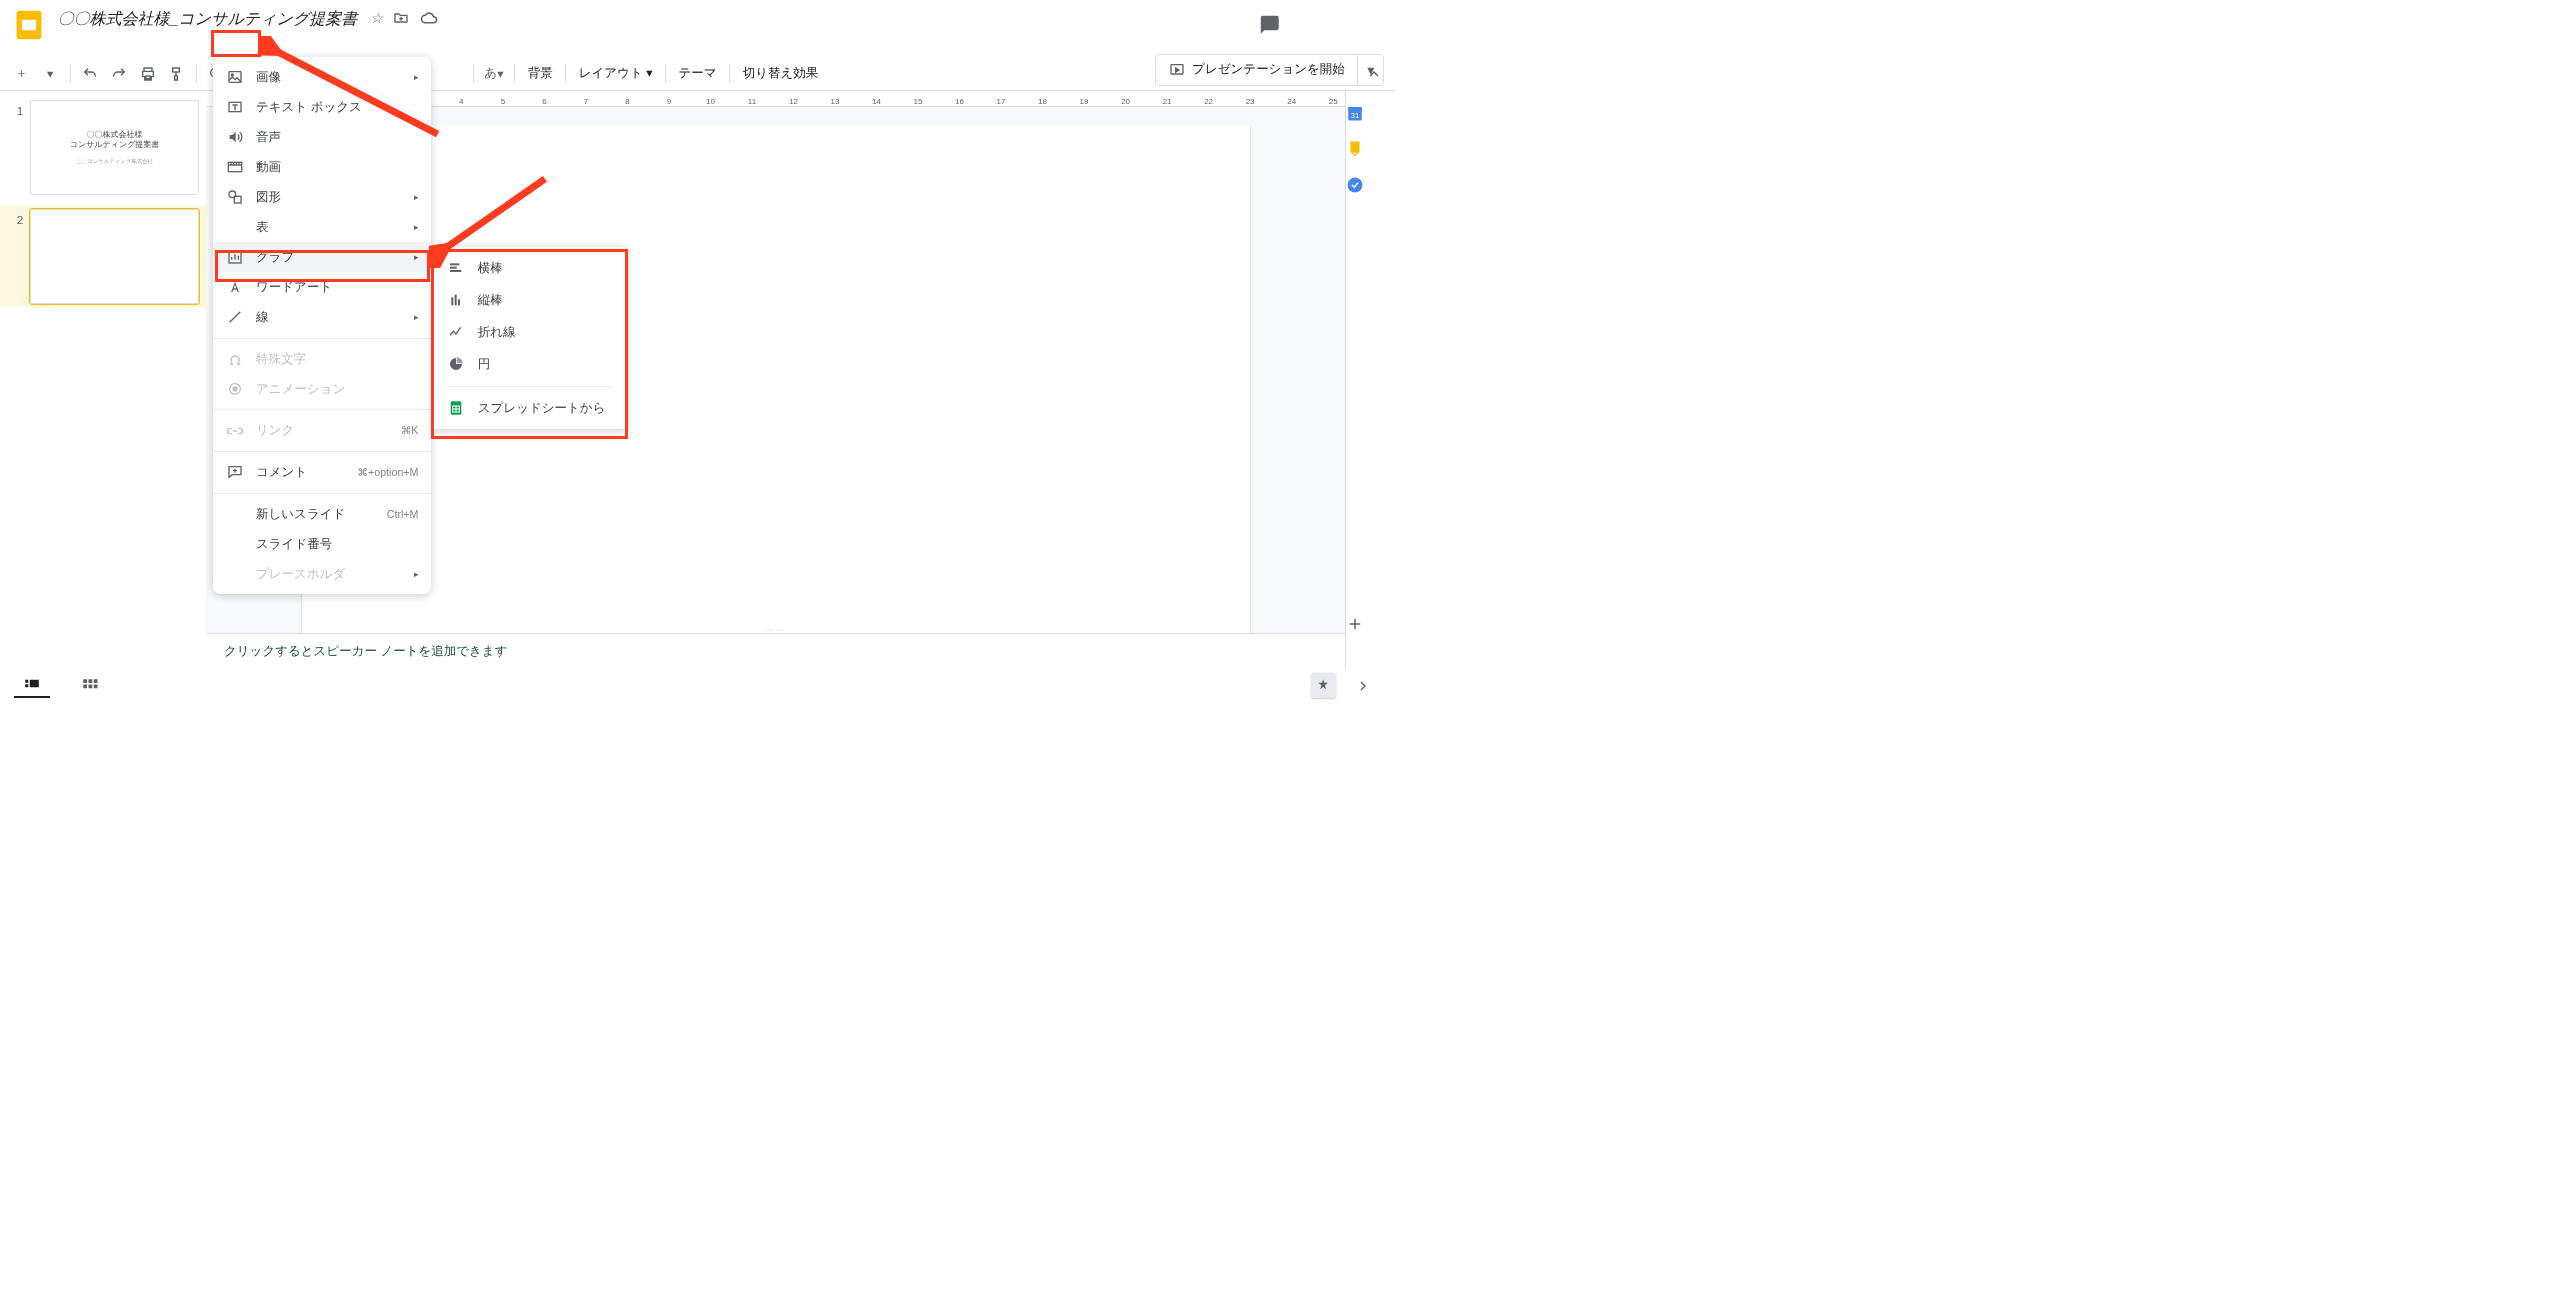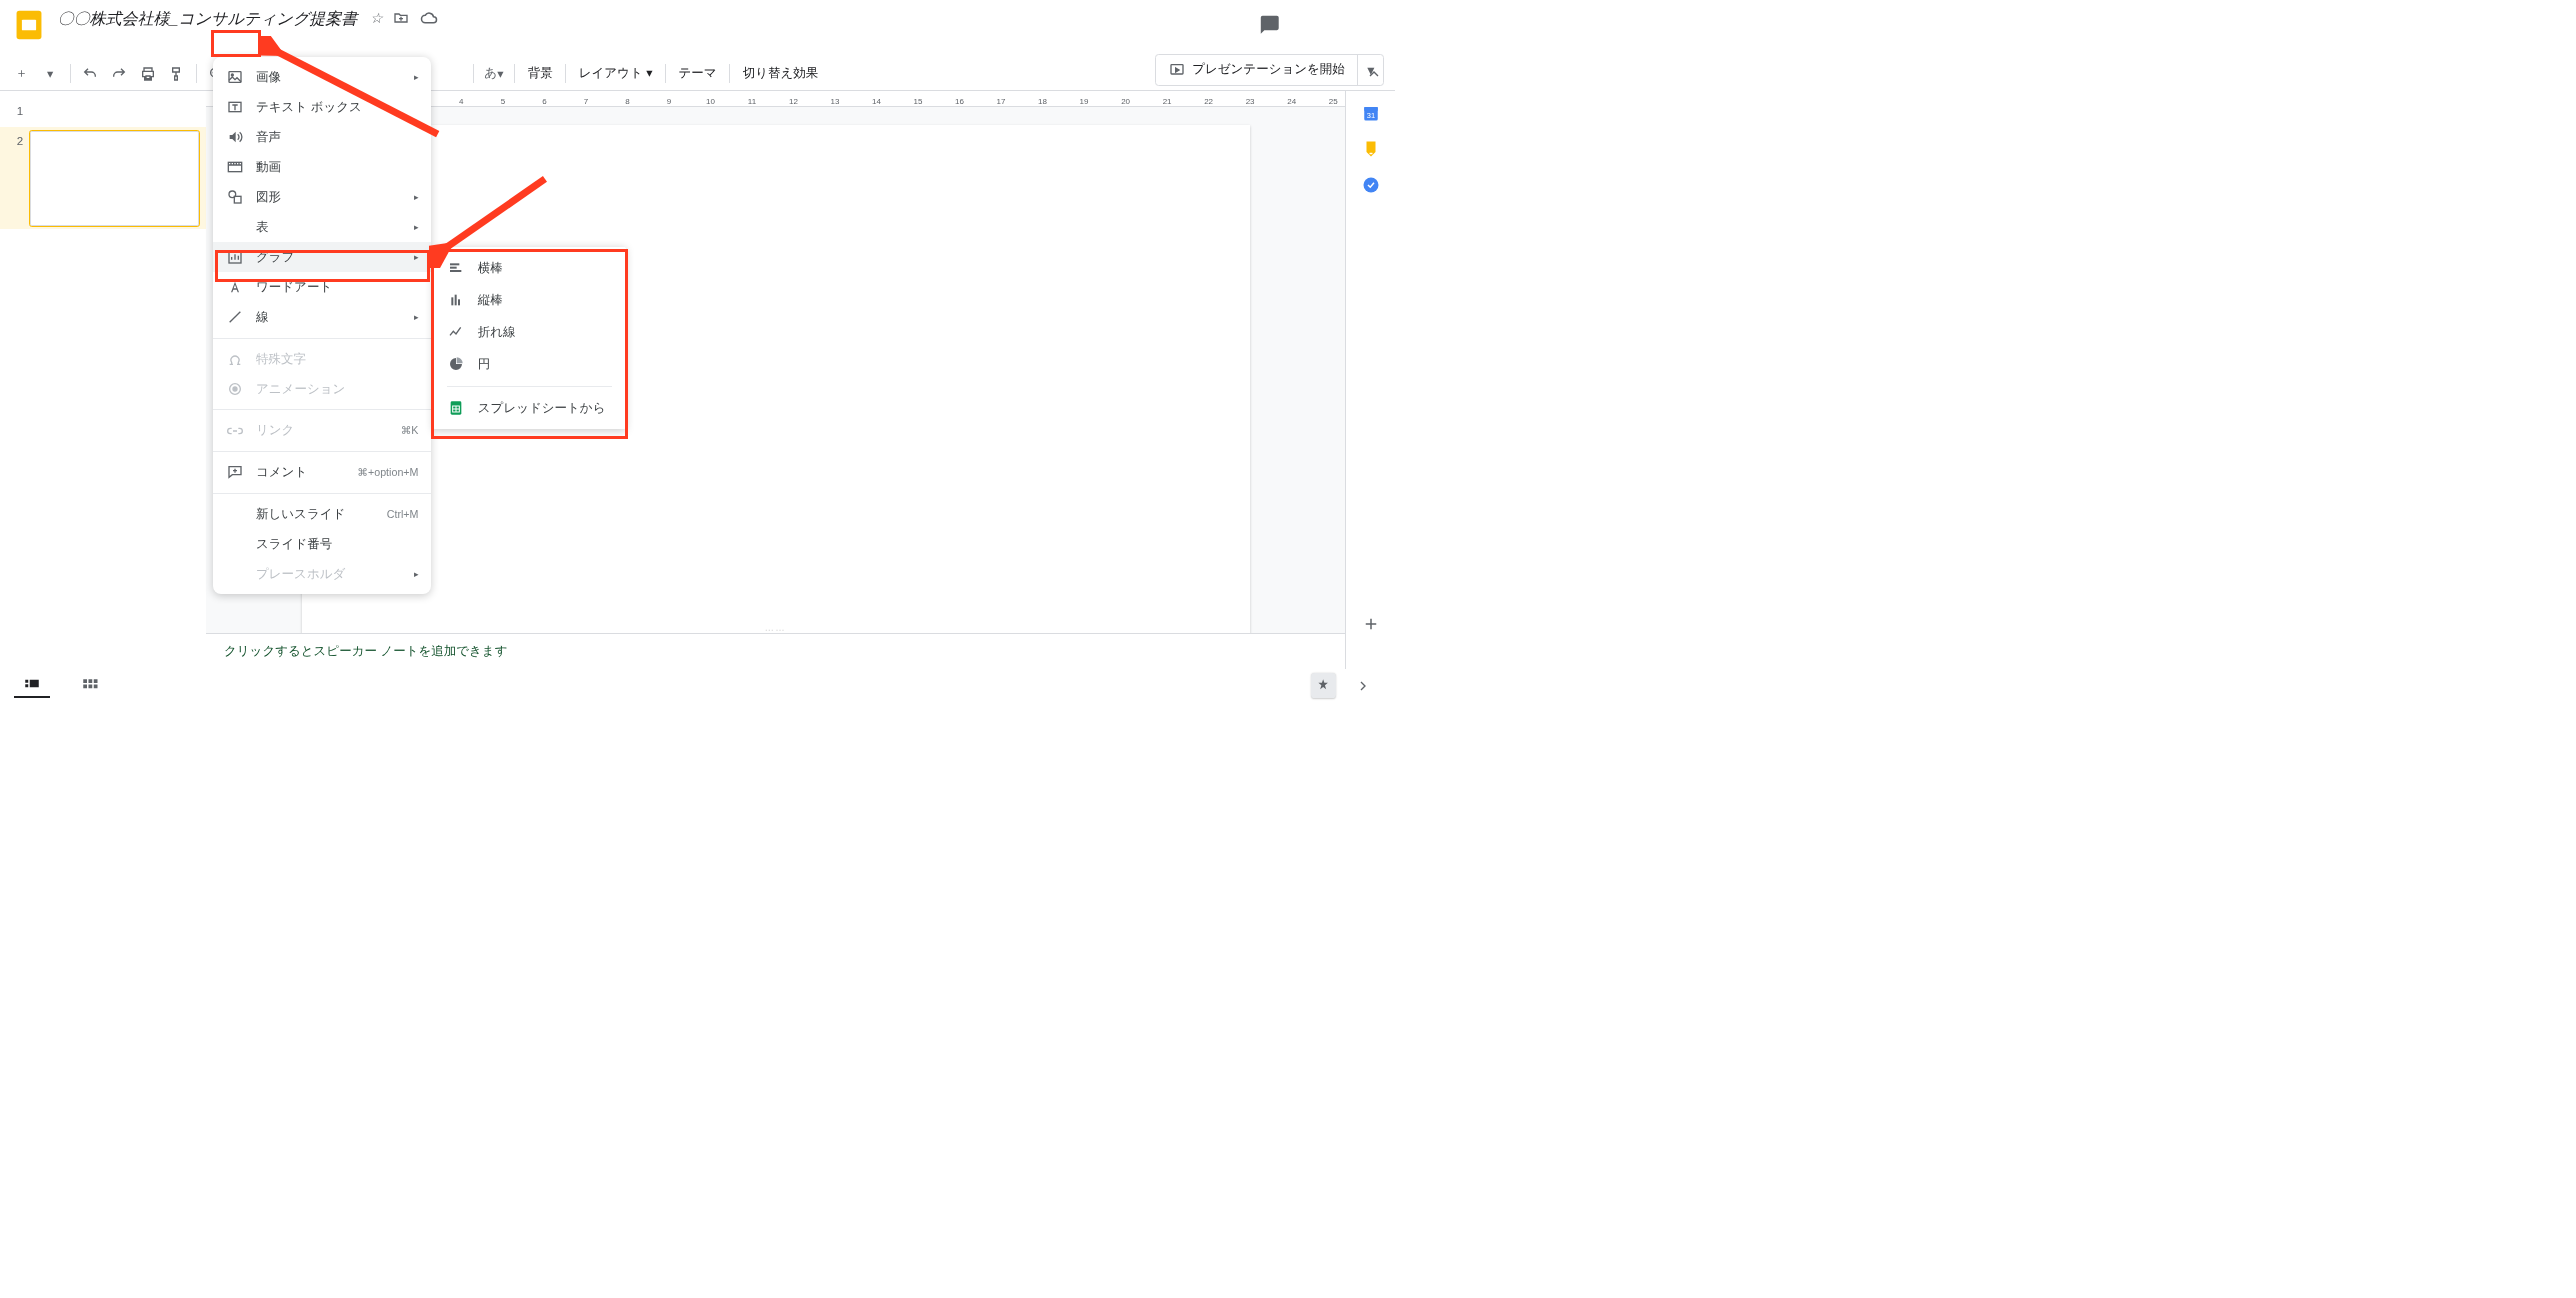--- a/index.html
+++ b/index.html
@@ -44,21 +44,21 @@
   .thumb-sub { font-size:5.4px; color:#999; margin-top:7.2px;}
 
   .canvas-area { flex:1; background:#f8f9fa; position:relative; overflow:hidden;}
   .ruler-h { height:16px; background:#fff; border-bottom:0.9px solid #dadce0; display:flex; align-items:flex-end; font-size:8px; color:#5f6368; padding-left:36px; gap:18px; overflow:hidden; white-space:nowrap;}
   .ruler-h span { display:inline-block; width:36px; text-align:center;}
   .slide-canvas { margin: 18px auto; width: 948px; height: 510px; background:#fff; box-shadow: 0 0.9px 2.7px rgba(0,0,0,0.2);}
   .speaker-notes { position:absolute; bottom:0; left:0; right:0; height:36px; background:#fff; border-top:0.9px solid #dadce0; display:flex; align-items:center; padding-left:18px; font-size:12.5px; color:#14532d;}
   .drag-handle { position:absolute; bottom:36px; left:50%; transform:translateX(-50%); width:36px; height:5.4px; display:flex; gap:1.8px; align-items:center; justify-content:center;}
   .drag-handle::before { content:"⋯⋯"; color:#ccc; font-size:9px; letter-spacing:1.8px;}
 
-  .sidepanel { width:50px; border-left:0.9px solid #dadce0; display:flex; flex-direction:column; align-items:center; padding-top:12.5px; gap:18px;}
+  .sidepanel { width:50px; border-left:0.9px solid #dadce0; display:flex; flex-direction:column; align-items:flex-start; padding-top:12.5px; gap:18px;}
   .side-icon { width:18px; height:18px; cursor:pointer;}
 
   
   .footer { height:32px; display:flex; align-items:center; padding:0 14.3px; gap:21.5px; border-top:0.9px solid #fff;}
   .footer-btn { width:36px; height:25px; display:flex; align-items:center; justify-content:center; color:#5f6368; cursor:pointer;}
   .footer-btn.active { border-bottom:2.7px solid #202124;}
   .footer-right { margin-left:auto; display:flex; gap:9px;}
   .explore-badge { width:25px; height:25px; background:#e8eaed; border-radius:3.6px; display:flex; align-items:center; justify-content:center; box-shadow:0 0.9px 1.8px rgba(0,0,0,0.2);}
 
   
@@ -186,20 +186,25 @@
       <svg width="16" height="16" viewBox="0 0 24 24" fill="none" stroke="#5f6368" stroke-width="2">
         <path d="M6 15l6-6 6 6"></path>
       </svg>
     </div>
 </div>
 
 <div class="main">
   <div class="slide-panel">
     <div class="thumb-row">
       <div class="thumb-num">1</div>
+      <div class="thumb">
+        <div class="thumb-title-line">〇〇株式会社様</div>
+        <div class="thumb-title-line">コンサルティング提案書</div>
+        <div class="thumb-sub">△△コンサルティング株式会社</div>
+      </div>
     </div>
     <div class="thumb-row selected-row">
       <div class="thumb-num">2</div>
       <div class="thumb selected"></div>
     </div>
   </div>
 
   <div class="canvas-area">
     <div class="ruler-h">
       <span>1</span>

